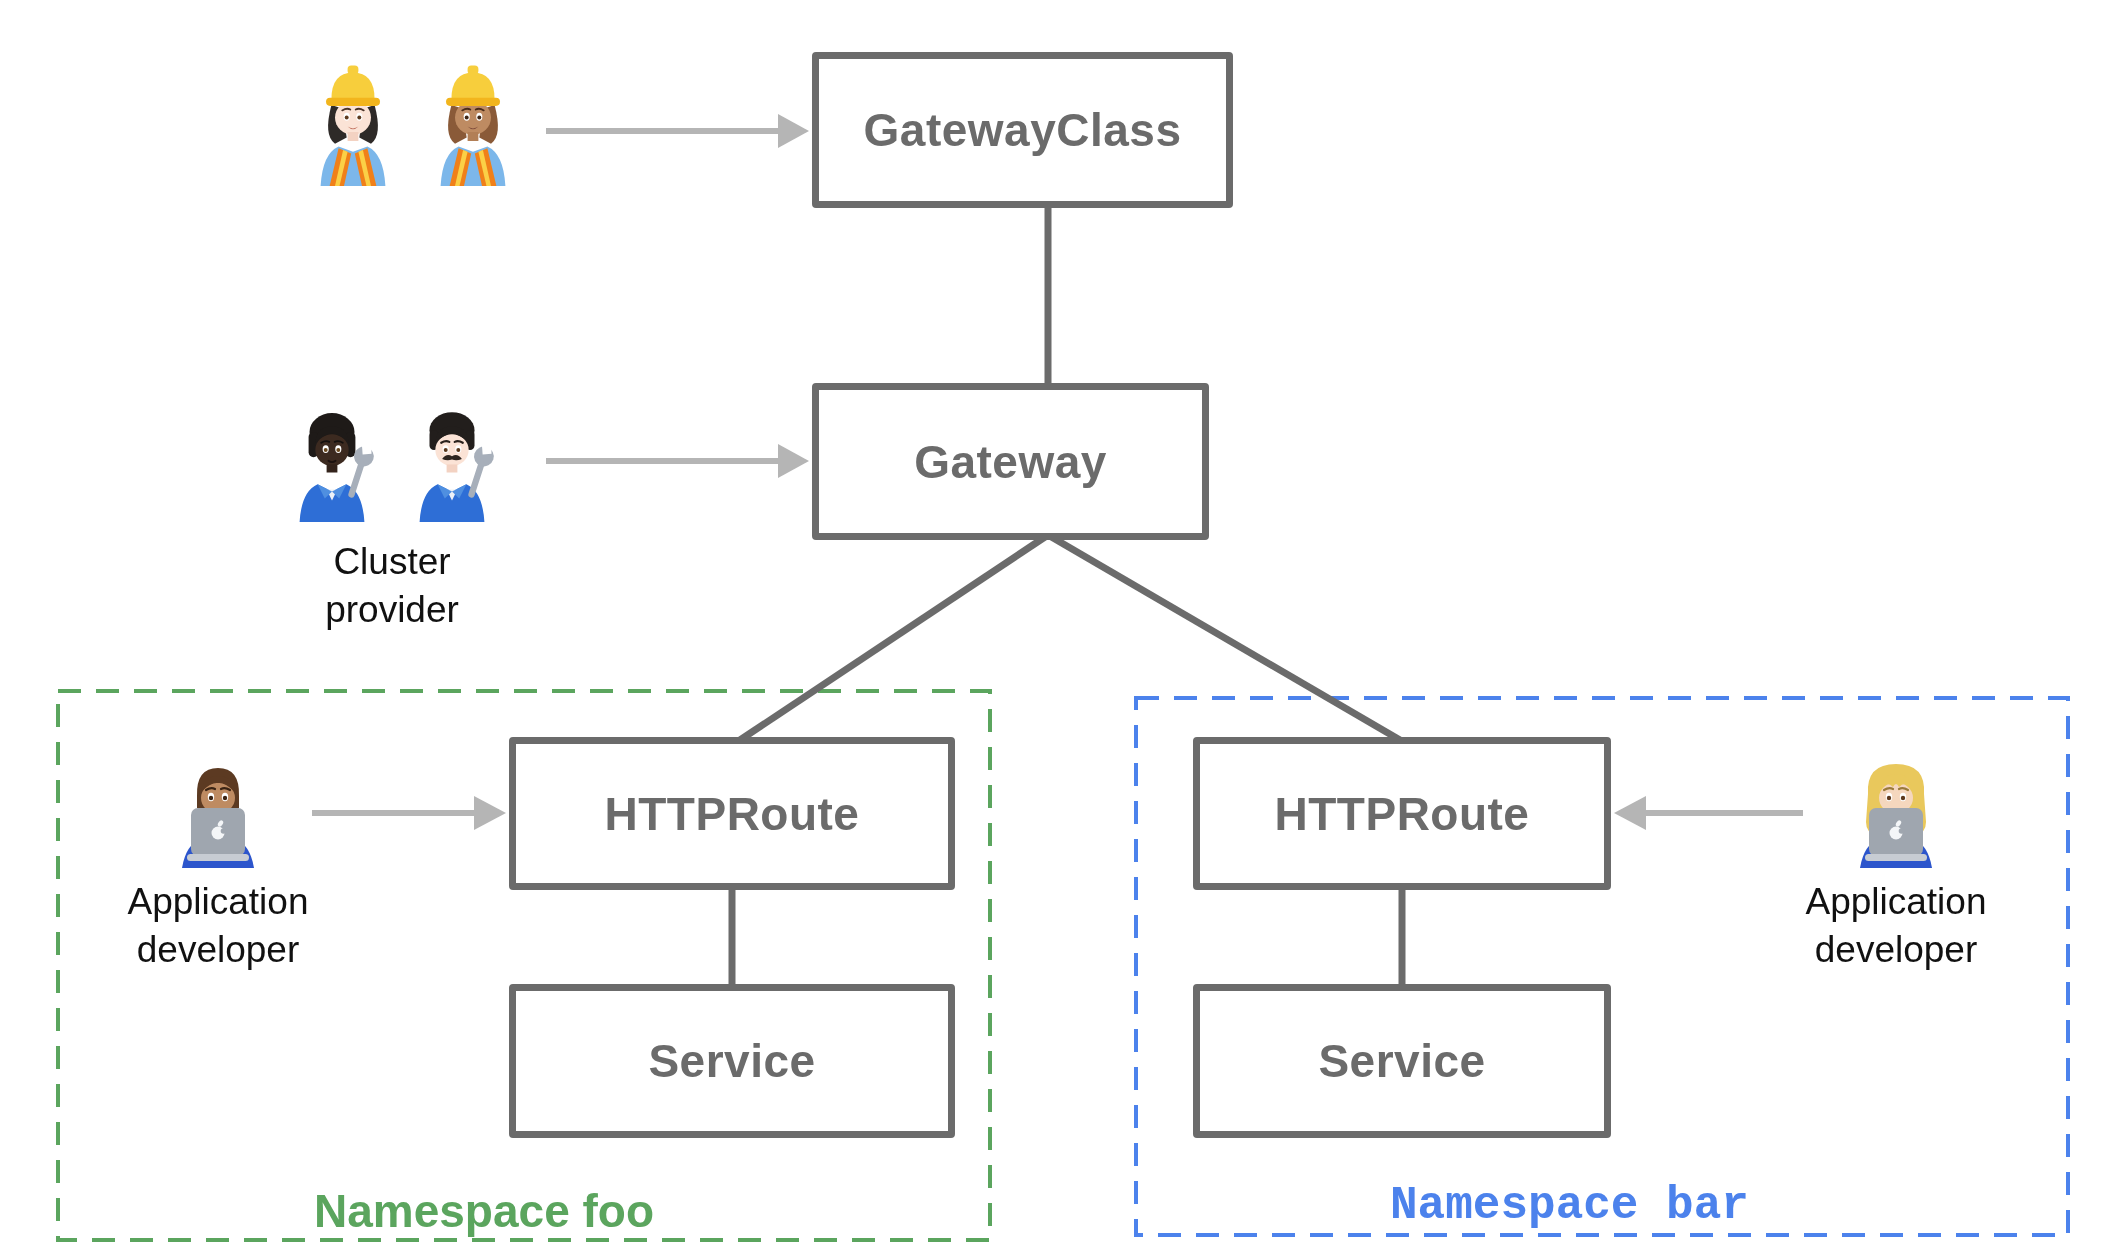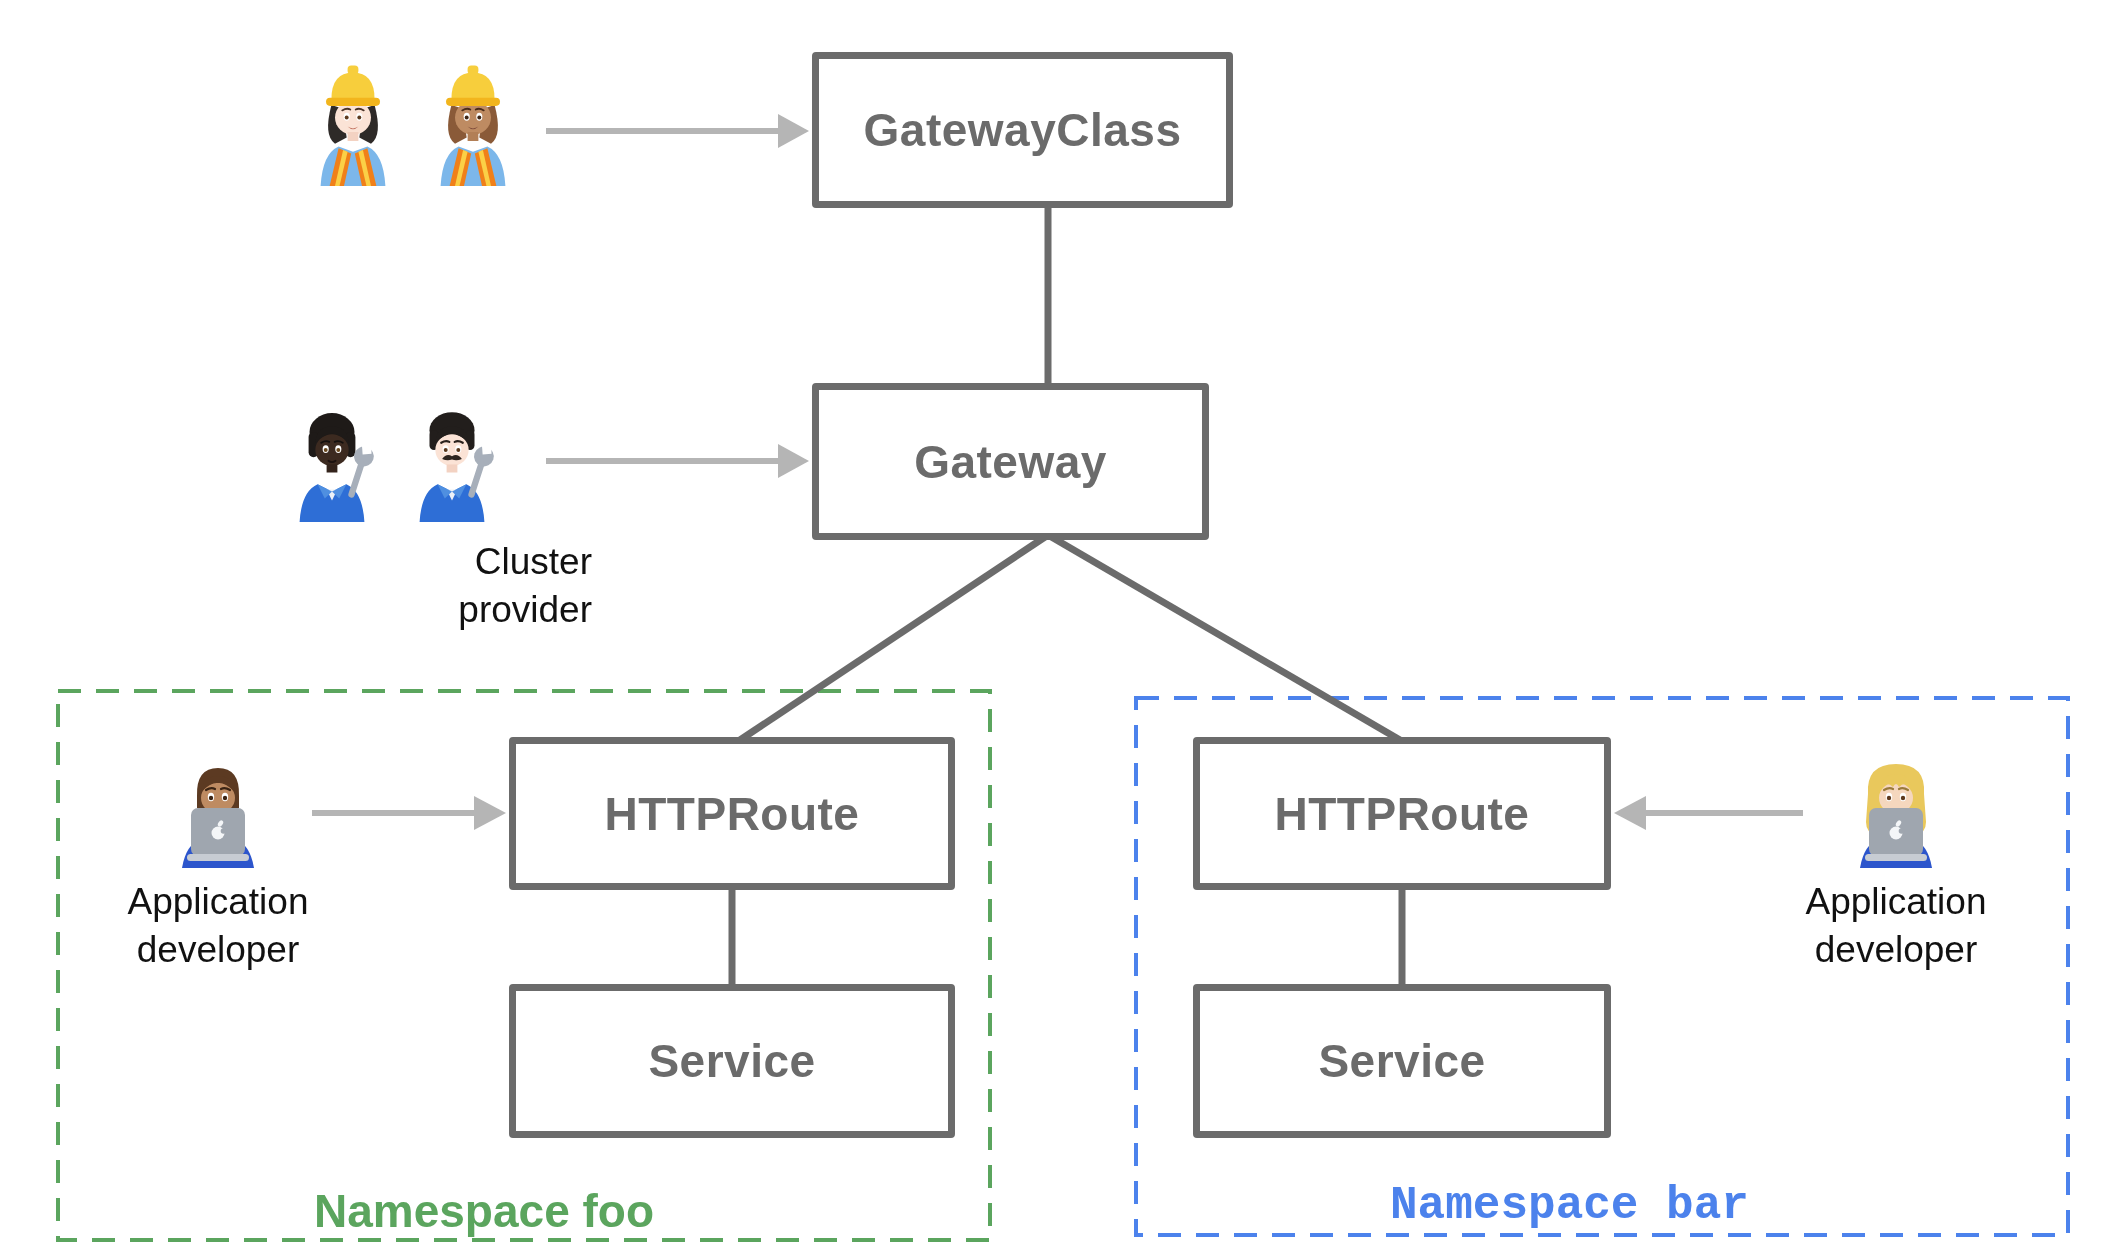--- a/index.html
+++ b/index.html
@@ -221,21 +221,21 @@
         <circle cx="50" cy="83" r="6.5" fill="#f4f6f8"></circle>
         <circle cx="55.5" cy="81" r="2.8" fill="#9fa6af"></circle>
         <ellipse cx="52.5" cy="73.5" rx="2.2" ry="3.4" fill="#f4f6f8" transform="rotate(35 52.5 73.5)"></ellipse>
         <rect x="19" y="104" width="62" height="7" rx="3.5" fill="#c7ccd3"></rect>
       </svg>
     </span>
   </div>
 
   <div class="actor-label" style="left:213px;top:214px;">
   </div>
-  <div class="actor-label" style="left:192px;top:538px;text-align:right;">
+  <div class="actor-label" style="left:192px;top:538px;">
     <div>Cluster</div>
     <div>provider</div>
   </div>
   <div class="actor-label" style="left:18px;top:878px;">
     <div>Application</div>
     <div>developer</div>
   </div>
   <div class="actor-label" style="left:1696px;top:878px;">
     <div>Application</div>
     <div>developer</div>

